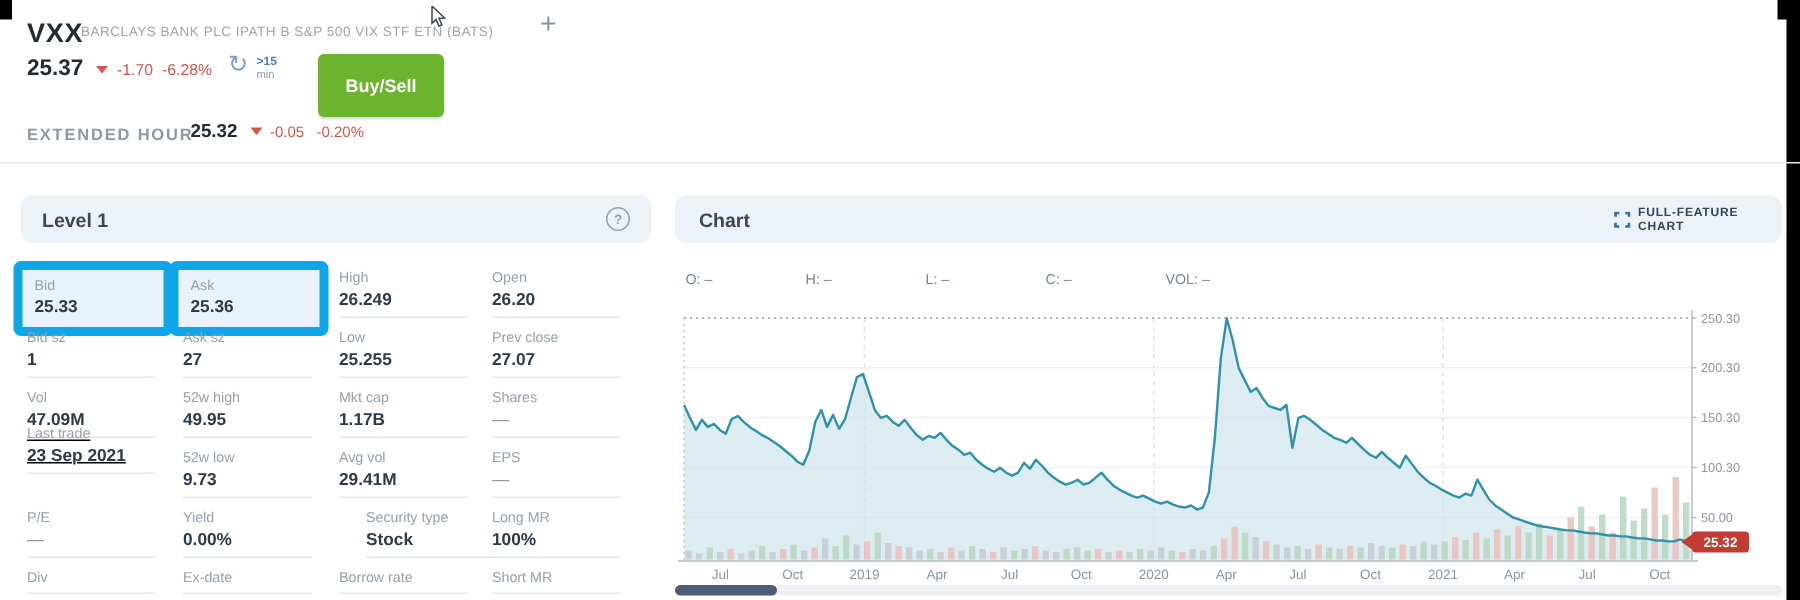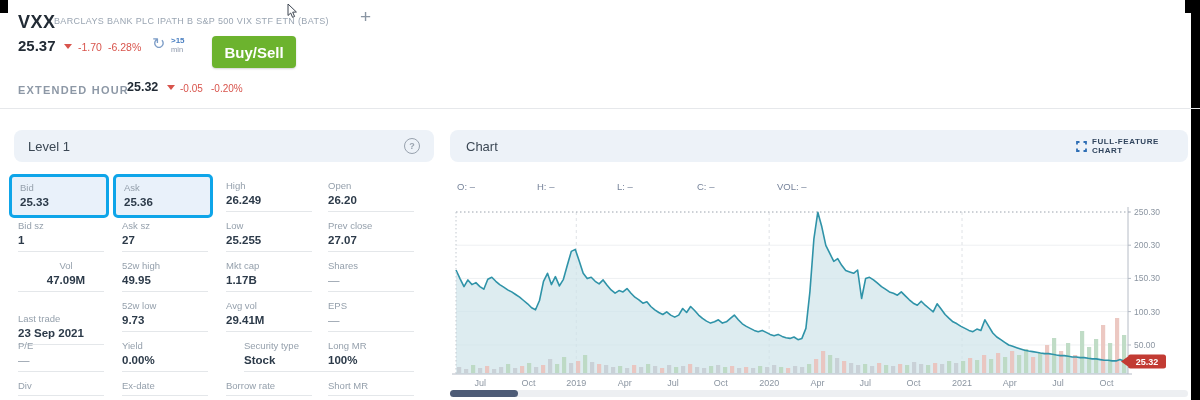--- a/index.html
+++ b/index.html
@@ -19,49 +19,49 @@
   .cursor-icon{left:287px;top:4px;}
   .price{left:18px;top:37px;font-size:15px;font-weight:bold;color:#222b35;}
   .tri{width:0;height:0;border-left:4px solid transparent;border-right:4px solid transparent;
        border-top:5px solid #d8544c;}
   .tri-main{left:64px;top:44px;}
   .chg{left:78px;top:41px;font-size:10.5px;color:#d8544c;}
   .pct{left:108px;top:41px;font-size:10.5px;color:#d8544c;}
   .refresh{left:152px;top:36px;font-size:16px;color:#7d9dc7;cursor:pointer;line-height:1;}
   .delay-top{left:171px;top:36px;font-size:8px;font-weight:bold;color:#4a7fc1;}
   .delay-bot{left:171px;top:45px;font-size:7.5px;color:#8d98ab;}
-  .buysell{position:absolute;left:212px;top:36px;width:84px;height:32px;background:#6cb32e;border:none;
-           border-radius:4px;color:#fff;font-weight:bold;font-size:15px;font-family:inherit;
+  .buysell{position:absolute;left:212px;top:36px;width:84px;height:42px;background:#6cb32e;border:none;
+           border-radius:4px;color:#fff;font-weight:bold;font-size:12px;font-family:inherit;
            cursor:pointer;box-shadow:0 1px 2px rgba(0,0,0,.18);}
   .ext-label{left:18px;top:84px;font-size:11px;font-weight:bold;color:#8d98a6;letter-spacing:1.2px;}
   .ext-price{left:127px;top:80px;font-size:12.5px;font-weight:bold;color:#222b35;}
   .tri-ext{left:167px;top:85px;}
   .ext-chg{left:180px;top:83px;font-size:10px;color:#d8544c;}
   .ext-pct{left:211px;top:83px;font-size:10px;color:#d8544c;}
   .divider{left:0;top:108px;width:1200px;height:1px;background:#e6e8eb;}
 
   
   .panel-hd{background:#edf2f8;border-radius:8px;height:32px;display:flex;align-items:center;
             box-sizing:border-box;}
   .l1-hd{left:14px;top:130px;width:420px;padding:0 14px;}
   .ch-hd{left:450px;top:130px;width:732px;padding:0 16px;}
   .ff-hd{left:1076px;top:130px;width:112px;justify-content:center;gap:5px;cursor:pointer;}
-  .panel-title{font-size:13px;color:#3b4754;}
+  .panel-title{font-size:13px;color:#3b4754;font-weight:bold;}
   .help{margin-left:auto;width:14px;height:14px;border:1px solid #98a2ae;border-radius:50%;
         color:#98a2ae;font-size:9px;font-weight:bold;display:flex;align-items:center;
         justify-content:center;cursor:pointer;}
   .ff-label{font-size:8px;font-weight:bold;color:#31455e;letter-spacing:.55px;}
 
   
   .cell{position:absolute;width:96px;}
   .cell .lbl{font-size:9.5px;color:#95a0ac;line-height:12px;}
   .cell .val{font-size:11.5px;font-weight:bold;color:#2c3a49;line-height:15px;margin-top:1px;}
   .cell .val.muted{color:#8b96a3;font-weight:normal;}
   .cell .u{height:1px;background:#e4e7ea;width:86px;margin-top:3px;}
-  .cell.hl{background:#e9f1fa;border:3px solid #0ea5e9;border-radius:5px;padding:5px 8px;width:78px;}
+  .cell.hl{background:#e9f1fa;border:6px solid #0ea5e9;border-radius:5px;padding:5px 8px;width:78px;}
 
   
   .ohlc-item{position:absolute;top:181px;font-size:9.5px;color:#76839a;}
 
   
   #chart-svg{position:absolute;left:450px;top:205px;}
   .sb-track{left:450px;top:390px;width:738px;height:7px;background:#edeff2;border-radius:3.5px;}
   .sb-thumb{position:absolute;left:0;top:0;width:68px;height:7px;background:#4e5c77;border-radius:3.5px;cursor:grab;}
 </style>
 </head>
@@ -135,41 +135,41 @@
       <div class="cell" style="left: 226px; top: 220px;">
         <div class="lbl">Low</div>
         <div class="val">25.255</div>
         <div class="u"></div>
       </div>
       <div class="cell" style="left: 328px; top: 220px;">
         <div class="lbl">Prev close</div>
         <div class="val">27.07</div>
         <div class="u"></div>
       </div>
-      <div class="cell" style="left: 18px; top: 260px; text-align: center;">
+      <div class="cell" style="left: 18px; top: 260px;">
         <div class="lbl">Vol</div>
         <div class="val">47.09M</div>
         <div class="u"></div>
       </div>
       <div class="cell" style="left: 122px; top: 260px;">
         <div class="lbl">52w high</div>
         <div class="val">49.95</div>
         <div class="u"></div>
       </div>
       <div class="cell" style="left: 226px; top: 260px;">
         <div class="lbl">Mkt cap</div>
         <div class="val">1.17B</div>
         <div class="u"></div>
       </div>
       <div class="cell" style="left: 328px; top: 260px;">
         <div class="lbl">Shares</div>
         <div class="val muted">—</div>
         <div class="u"></div>
       </div>
-      <div class="cell" style="left: 18px; top: 313px;">
+      <div class="cell" style="left: 18px; top: 284px; text-decoration: underline;">
         <div class="lbl">Last trade</div>
         <div class="val">23 Sep 2021</div>
         <div class="u"></div>
       </div>
       <div class="cell" style="left: 122px; top: 300px;">
         <div class="lbl">52w low</div>
         <div class="val">9.73</div>
         <div class="u"></div>
       </div>
       <div class="cell" style="left: 226px; top: 300px;">

